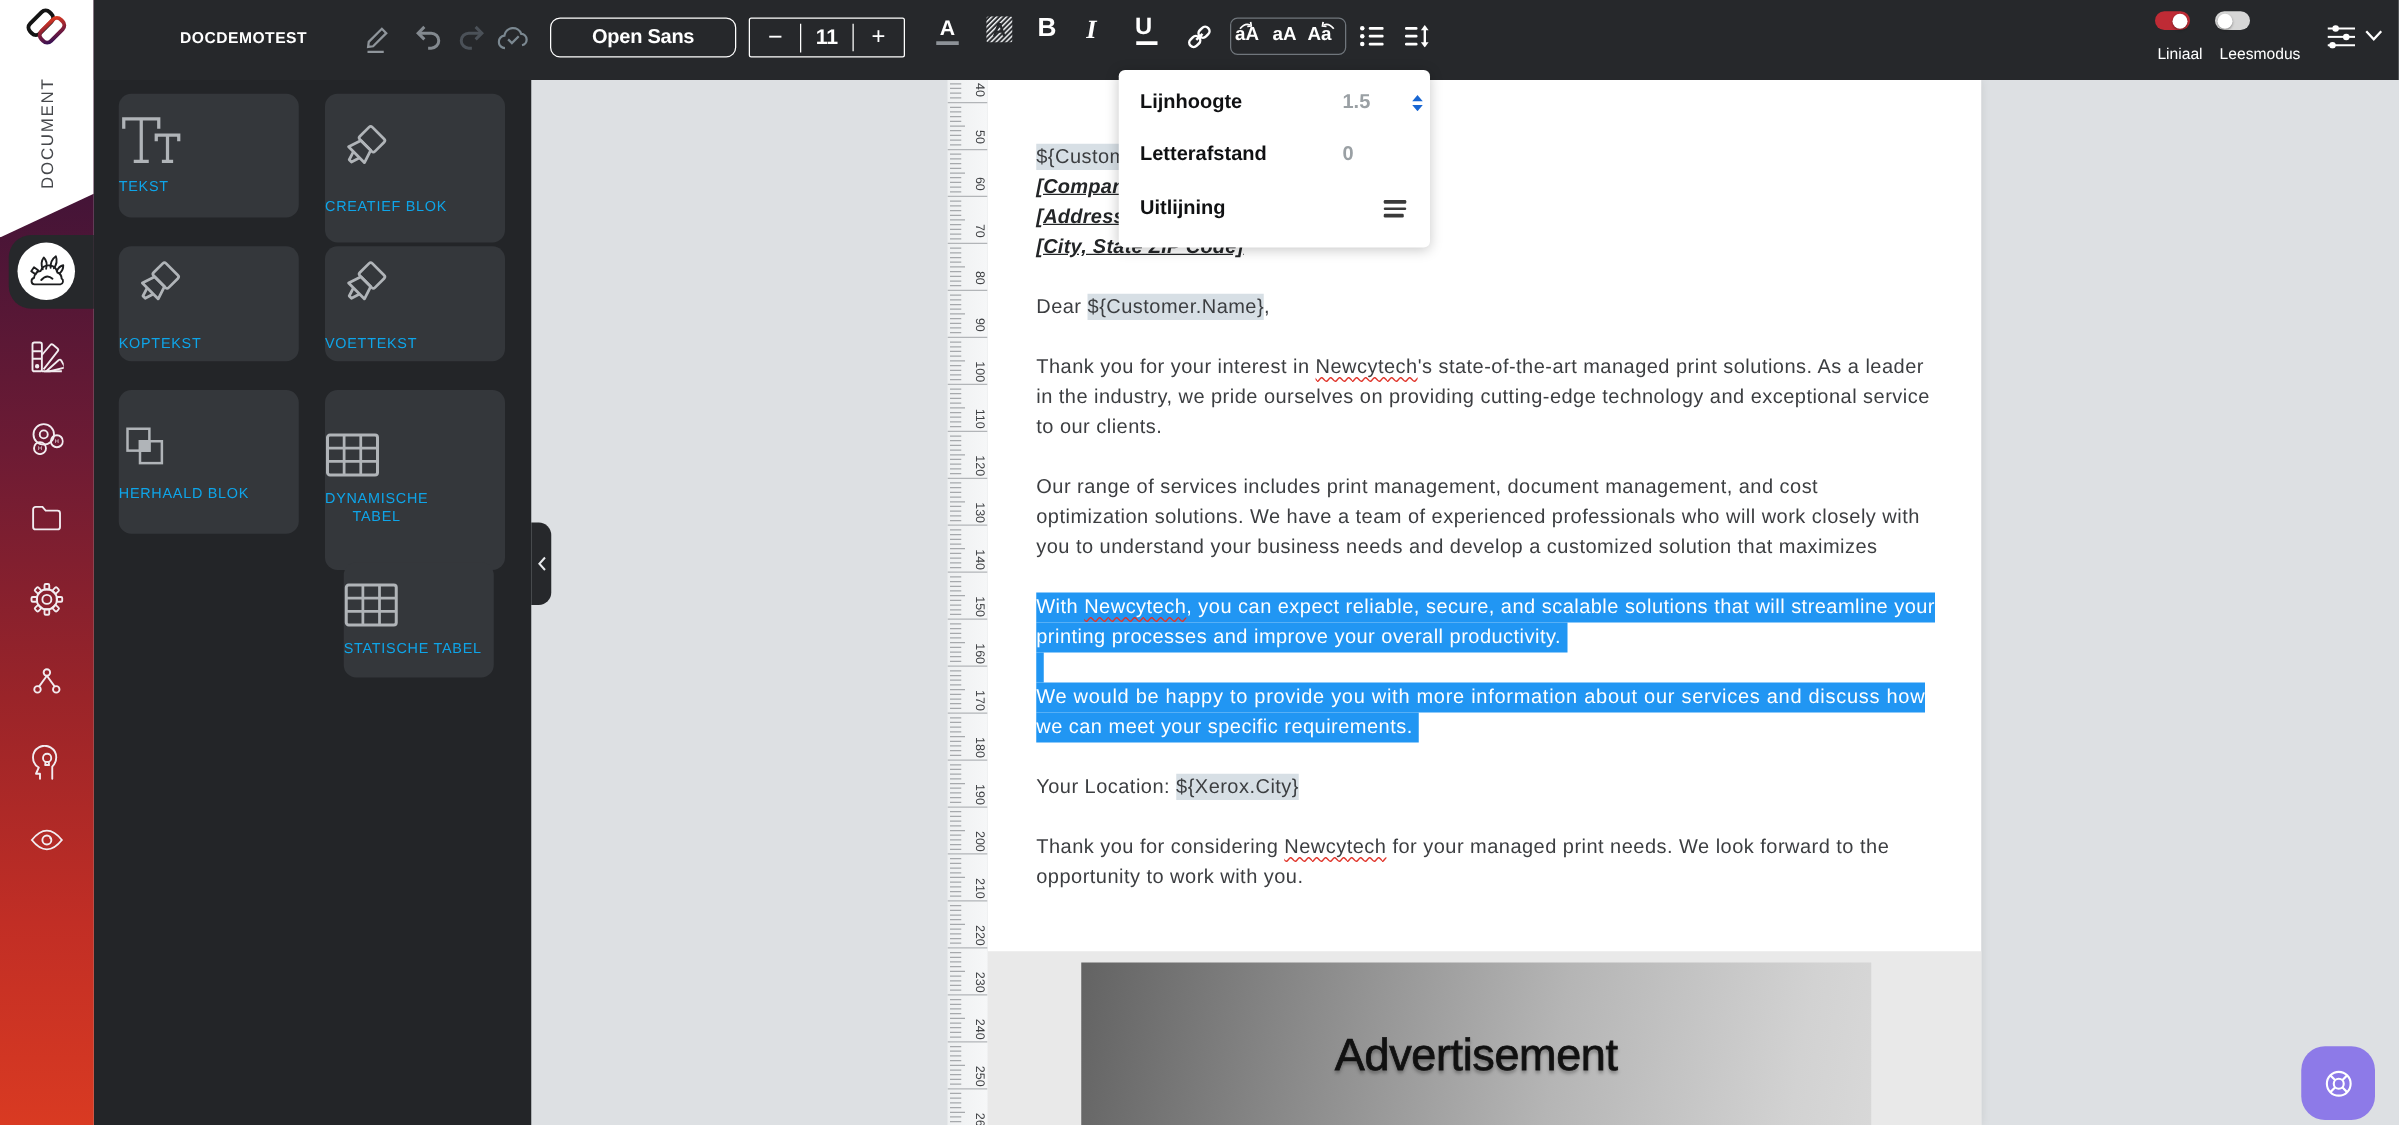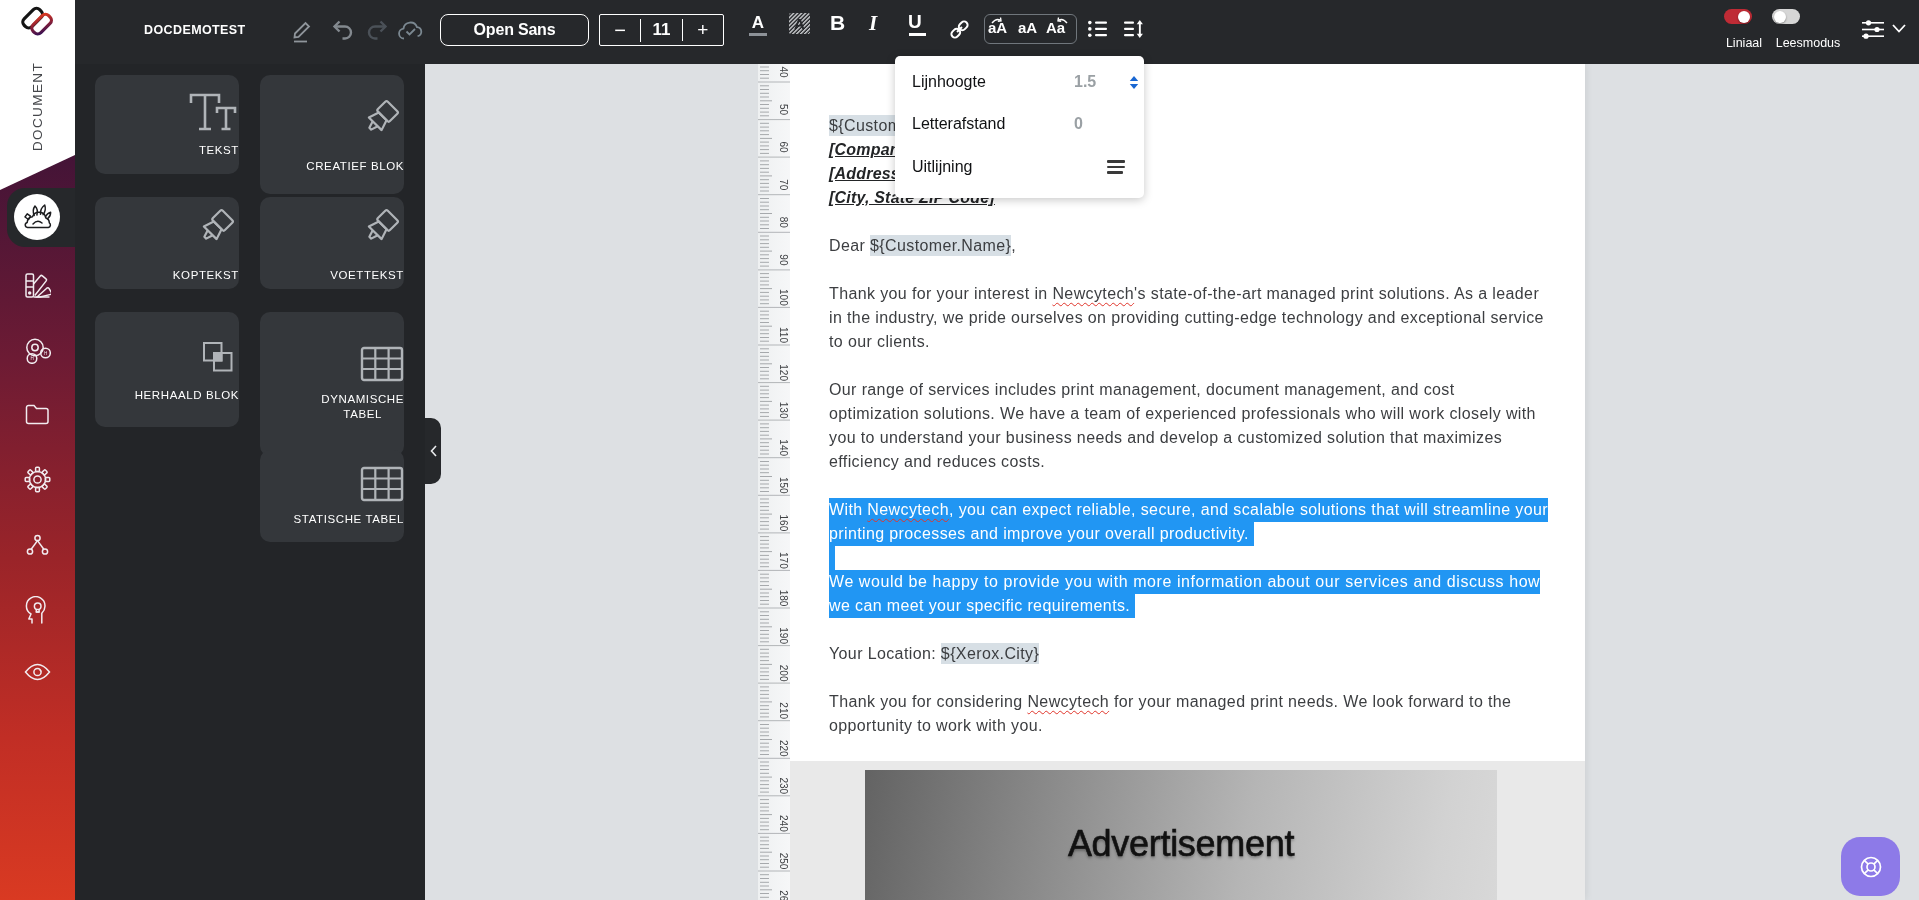--- a/index.html
+++ b/index.html
@@ -20,40 +20,40 @@
 
 #sidebar{position:absolute;left:0;top:0;width:75px;height:900px;z-index:50;background:linear-gradient(180deg,#2f0f2b 0%,#451437 18%,#6d1b34 40%,#9a2429 62%,#c12e25 82%,#d93a22 100%)}
 #whitecap{position:absolute;left:0;top:0;width:75px;height:190px;background:#fff;clip-path:polygon(0 0,75px 0,75px 155px,0 190px)}
 #docv{position:absolute;left:0px;top:41px;width:75px;height:130px;display:flex;align-items:center;justify-content:center}
 #docv span{transform:rotate(-90deg);font-size:13.5px;letter-spacing:1.4px;color:#45474b;white-space:nowrap}
 #seltab{position:absolute;left:7px;top:188px;width:68px;height:59px;background:#26282b;border-radius:18px 0 0 18px}
 #selcirc{position:absolute;left:14px;top:194px;width:46px;height:46px;border-radius:50%;background:#fff;display:flex;align-items:center;justify-content:center}
 .sbico{position:absolute;left:0;width:75px;display:flex;justify-content:center}
 
 #panel{position:absolute;left:75px;top:64px;width:350px;height:836px;background:#232528;z-index:30}
-.tile{position:absolute;background:#34373b;border-radius:10px;display:flex;flex-direction:column;align-items:flex-end;justify-content:center;color:#ffffff}
+.tile{position:absolute;background:#34373b;border-radius:10px;display:flex;flex-direction:column;align-items:flex-start;justify-content:center;color:#0ea5e9}
 .tile .lb{font-size:11.5px;letter-spacing:.6px;margin-top:10px;text-align:center;line-height:15px}
 #handle{position:absolute;left:350px;top:354px;width:16px;height:66px;background:#26282b;border-radius:0 10px 10px 0;display:flex;align-items:center;justify-content:center;color:#dfe1e3;font-size:11px}
 
 #canvas{position:absolute;left:425px;top:64px;width:1494px;height:836px;background:#dde0e3;z-index:10}
 #pagecol{position:absolute;left:790px;top:64px;width:795px;height:836px;background:#fff;box-shadow:0 0 8px rgba(0,0,0,.10);z-index:11}
 #grayblk{position:absolute;left:790px;top:761px;width:795px;height:139px;background:#e9e9e9;z-index:12}
 #adimg{position:absolute;left:865px;top:770px;width:632px;height:130px;background:linear-gradient(100deg,#636363 0%,#8c8c8c 30%,#b5b5b5 60%,#d2d2d2 90%,#d8d8d8 100%);z-index:13;display:flex;justify-content:center}
 #adimg span{margin-top:53px;font-size:36px;letter-spacing:-.3px;color:#111;-webkit-text-stroke:.6px #111;text-shadow:0 2px 3px rgba(0,0,0,.35);height:40px}
 #ruler{position:absolute;left:758px;top:64px;width:32px;height:836px;z-index:14;background:linear-gradient(90deg,#eef0f1 0,#f6f7f8 100%)}
 
 #doc{position:absolute;left:829px;top:114px;width:730px;z-index:15;font-size:16px;line-height:24px;color:#3c3e41;letter-spacing:.38px}
 #doc .l{height:24px;white-space:nowrap}
 .hl{background:#d7dfe5;padding:2px 0}
 .biu{font-weight:bold;font-style:italic;text-decoration:underline;color:#232527;letter-spacing:.2px}
 .selb{display:inline-block;line-height:24px;background:#2196f3;color:#fff}
 .sq{text-decoration-line:underline;text-decoration-style:wavy;text-decoration-color:#e0352b;text-decoration-thickness:1px;text-underline-offset:3px}
 
 #card{position:absolute;left:895px;top:56px;width:249px;height:142px;background:#fff;border-radius:5px;box-shadow:0 2px 10px rgba(0,0,0,.22);z-index:60}
-#card .row{position:absolute;left:17px;font-size:16px;font-weight:normal;color:#101113}
+#card .row{position:absolute;left:17px;font-size:16px;font-weight:bold;color:#101113}
 #card .val{position:absolute;font-size:16px;font-weight:bold;color:#9aa0a4}
 
 #fab{position:absolute;left:1841px;top:837px;width:59px;height:59px;border-radius:19px;background:#8d7ae8;z-index:70;display:flex;align-items:center;justify-content:center}
 </style></head><body>
 
 <div id="toolbar">
 <div id="ttl">DOCDEMOTEST</div>
 <svg class="tico" style="left:292px;top:19px" width="24" height="26" viewBox="0 0 24 26" fill="none" stroke="#8f959b" stroke-width="1.8">
       <path d="M3 14.5 L13.5 4 L17 7.5 L6.5 18 L2.5 18.5 Z"></path>
       <line x1="2" y1="22.5" x2="15" y2="22.5"></line>
@@ -408,21 +408,20 @@
     <div class="l"></div>
     <div class="l">Dear <span class="hl">${Customer.Name}</span>,</div>
     <div class="l"></div>
     <div class="l">Thank you for your interest in <span class="sq">Newcytech</span>'s state-of-the-art managed print solutions. As a leader</div>
     <div class="l">in the industry, we pride ourselves on providing cutting-edge technology and exceptional service</div>
     <div class="l">to our clients.</div>
     <div class="l"></div>
     <div class="l">Our range of services includes print management, document management, and cost</div>
     <div class="l">optimization solutions. We have a team of experienced professionals who will work closely with</div>
     <div class="l">you to understand your business needs and develop a customized solution that maximizes</div>
-    <div class="l">efficiency and reduces costs.</div>
     <div class="l"></div>
     <div class="l"><span class="selb">With <span class="sq">Newcytech</span>, you can expect reliable, secure, and scalable solutions that will streamline your</span></div>
     <div class="l"><span class="selb">printing processes and improve your overall productivity.&nbsp;</span></div>
     <div class="l"><span class="selb" style="width:6px;overflow:hidden">&nbsp;</span></div>
     <div class="l"><span class="selb" style="letter-spacing:.57px">We would be happy to provide you with more information about our services and discuss how</span></div>
     <div class="l"><span class="selb">we can meet your specific requirements.&nbsp;</span></div>
     <div class="l"></div>
     <div class="l">Your Location: <span class="hl">${Xerox.City}</span></div>
     <div class="l"></div>
     <div class="l">Thank you for considering <span class="sq">Newcytech</span> for your managed print needs. We look forward to the</div>
@@ -585,21 +584,21 @@
 <div class="tile" style="left:185px;top:248px;width:144px;height:144px">
       <svg width="44" height="36" viewBox="0 0 44 36" fill="none" stroke="#b0b4b8" stroke-width="2">
         <rect x="2" y="2" width="40" height="32" rx="2" stroke-width="2.4"></rect>
         <line x1="2" y1="12.5" x2="42" y2="12.5" stroke-width="2.2"></line>
         <line x1="2" y1="23" x2="42" y2="23" stroke-width="2.2"></line>
         <line x1="15.3" y1="2" x2="15.3" y2="34" stroke-width="2.2"></line>
         <line x1="28.6" y1="2" x2="28.6" y2="34" stroke-width="2.2"></line>
       </svg>
       <div class="lb">DYNAMISCHE<br>TABEL</div>
     </div>
-<div class="tile" style="left:185px;top:386px;width:144px;height:92px">
+<div class="tile" style="left:200px;top:386px;width:120px;height:92px">
       <svg width="44" height="36" viewBox="0 0 44 36" fill="none" stroke="#b0b4b8" stroke-width="2">
         <rect x="2" y="2" width="40" height="32" rx="2" stroke-width="2.4"></rect>
         <line x1="2" y1="12.5" x2="42" y2="12.5" stroke-width="2.2"></line>
         <line x1="2" y1="23" x2="42" y2="23" stroke-width="2.2"></line>
         <line x1="15.3" y1="2" x2="15.3" y2="34" stroke-width="2.2"></line>
         <line x1="28.6" y1="2" x2="28.6" y2="34" stroke-width="2.2"></line>
       </svg>
       <div class="lb">STATISCHE TABEL</div>
     </div>
 <div id="handle">

